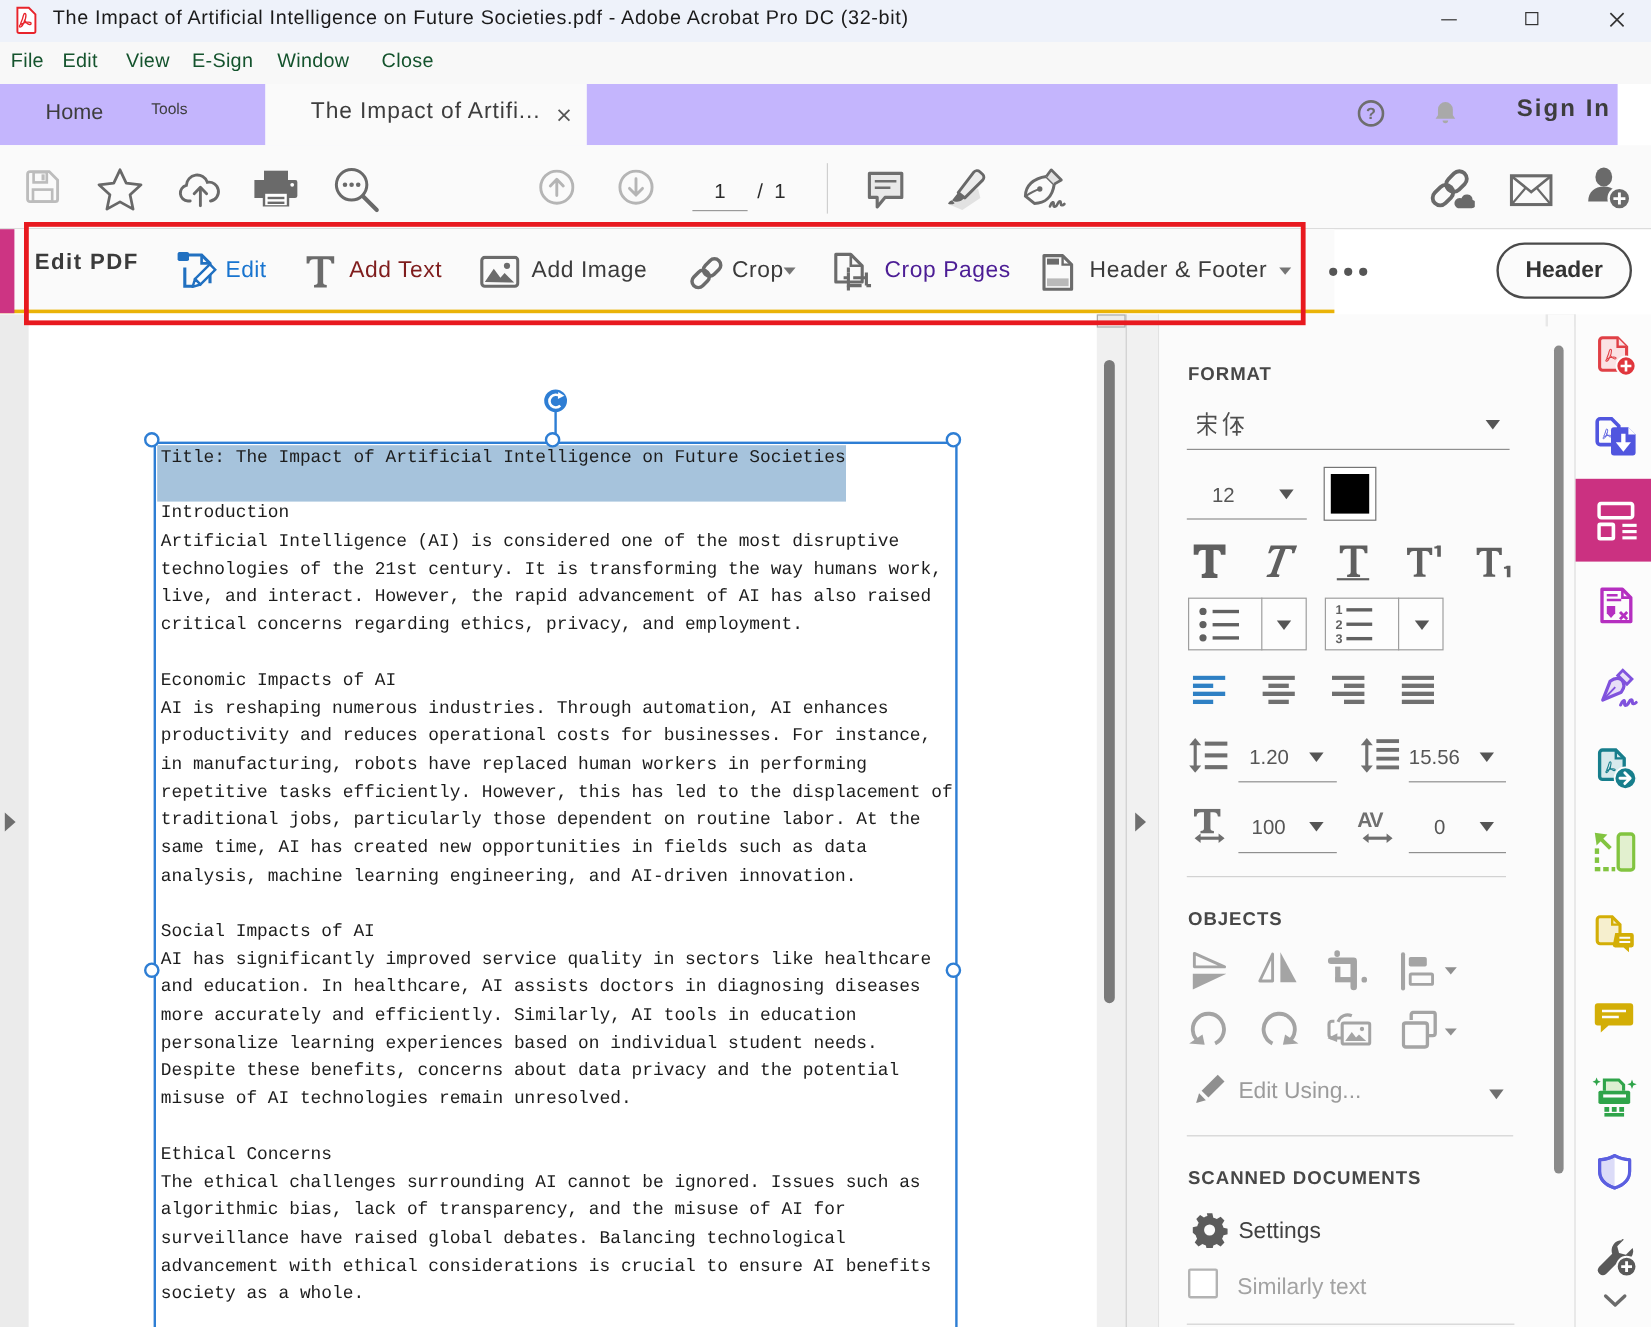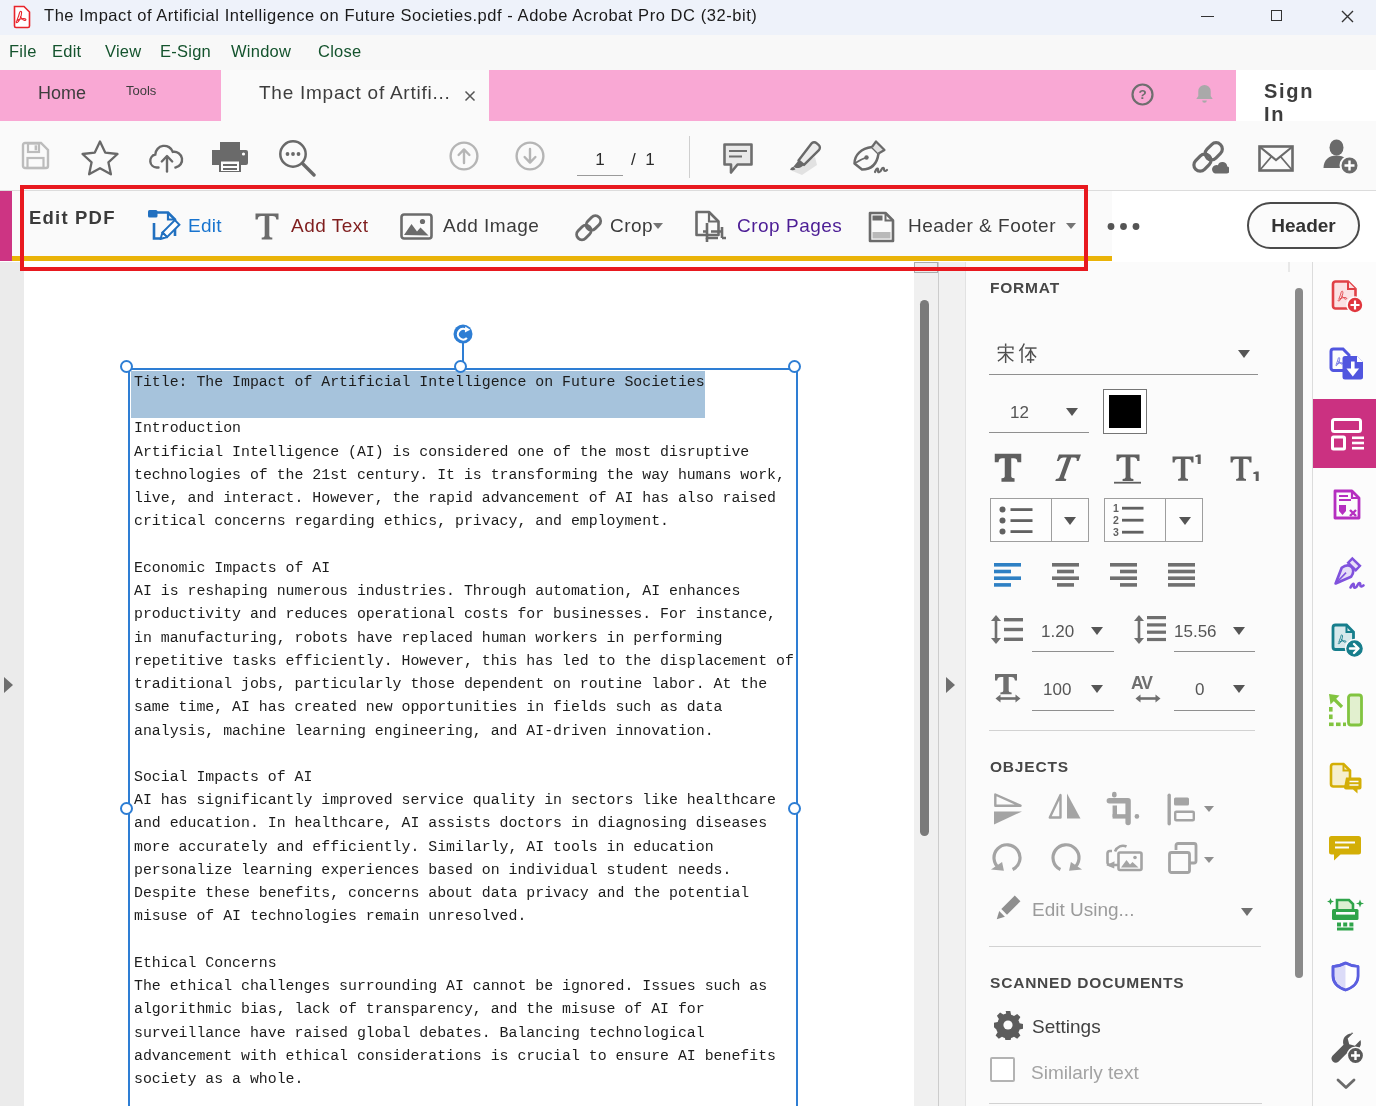--- a/index.html
+++ b/index.html
@@ -4,24 +4,24 @@
 <style>
 *{margin:0;padding:0;box-sizing:border-box}
 html,body{width:1376px;height:1106px;overflow:hidden;background:#fff;
   font-family:"Liberation Sans",sans-serif}
 #app{position:relative;width:1376px;height:1106px}
 .abs{position:absolute}
 
 #titlebar{left:0;top:0;width:1376px;height:35px;background:#eef2fa}
 #menubar{left:0;top:35px;width:1376px;height:35px;background:#f8f8f8}
 .menuitem{position:absolute;top:7px;font-size:16.5px;letter-spacing:0.25px;color:#14532d}
-#tabbar{left:0;top:70px;width:1236px;height:51px;background:#f9a8d4}
+#tabbar{left:0;top:70px;width:1348px;height:51px;background:#c4b5fd}
 #activetab{position:absolute;left:221px;top:0;width:268px;height:51px;background:#fafafa}
 #quickbar{left:0;top:121px;width:1376px;height:70px;background:#fafafa;border-bottom:1px solid #dcdcdc}
-#editbar{left:0;top:191px;width:1112px;height:70px;background:#fafafa;border-bottom:5px solid #eab308}
+#editbar{left:0;top:191px;width:1112px;height:70px;background:#fafafa;border-bottom:3px solid #eab308}
 #pinkbar{left:0;top:191px;width:12px;height:70px;background:#cd3483}
 #redrect{left:20px;top:185px;width:1068px;height:86px;border:4.5px solid #e8191f;z-index:50}
 
 #gutterL{left:0;top:262px;width:24px;height:844px;background:#ebebeb}
 #page{left:24px;top:262px;width:890px;height:844px;background:#ffffff}
 #docscroll{left:914px;top:262px;width:24px;height:844px;background:#f0f0f0}
 #docthumb{left:920px;top:300px;width:9px;height:536px;background:#7a7a7a;border-radius:5px}
 #collapseR{left:938px;top:262px;width:28px;height:844px;background:#f1f1f1;border-left:1px solid #cccccc;border-right:1px solid #e2e2e2}
 #panel{left:966px;top:262px;width:324px;height:844px;background:#fbfbfb}
 #panelscroll{left:1290px;top:262px;width:22px;height:844px;background:#fbfbfb}
@@ -242,21 +242,21 @@
   <div class="abs" id="pinkbar"></div>
   <div class="abs" id="redrect"></div>
 
   <div class="abs" id="gutterL"></div>
   <div class="abs" id="page"></div>
   <div class="abs" id="docscroll"></div>
   <div class="abs" id="docthumb"></div>
   <div class="abs" id="collapseR"></div>
   <div class="abs" id="panel"></div>
 
-  <div class="phead" style="left:990px;top:279px">FORMAT</div>
+  <div class="phead" style="left:990px;top:304px">FORMAT</div>
 
   <svg class="abs" style="left:997px;top:343px" width="40" height="21" viewBox="0 0 44 23">
     <g stroke="#4e4e4e" stroke-width="1.6" fill="none">
       <path d="M9.5 0.5 V3.5"></path>
       <path d="M1.5 4.5 H17.5 V7.5 M1.5 4.5 V7.5"></path>
       <path d="M0.8 10.5 H18.2"></path>
       <path d="M9.5 4.5 V22"></path>
       <path d="M8.8 12 C7.5 15 4.5 17.8 1 19.8"></path>
       <path d="M10.2 12 C11.5 15 14.5 17.8 18 19.8"></path>
       <path d="M30 0.5 C29 3.5 27 6.5 24.5 8.8"></path>

